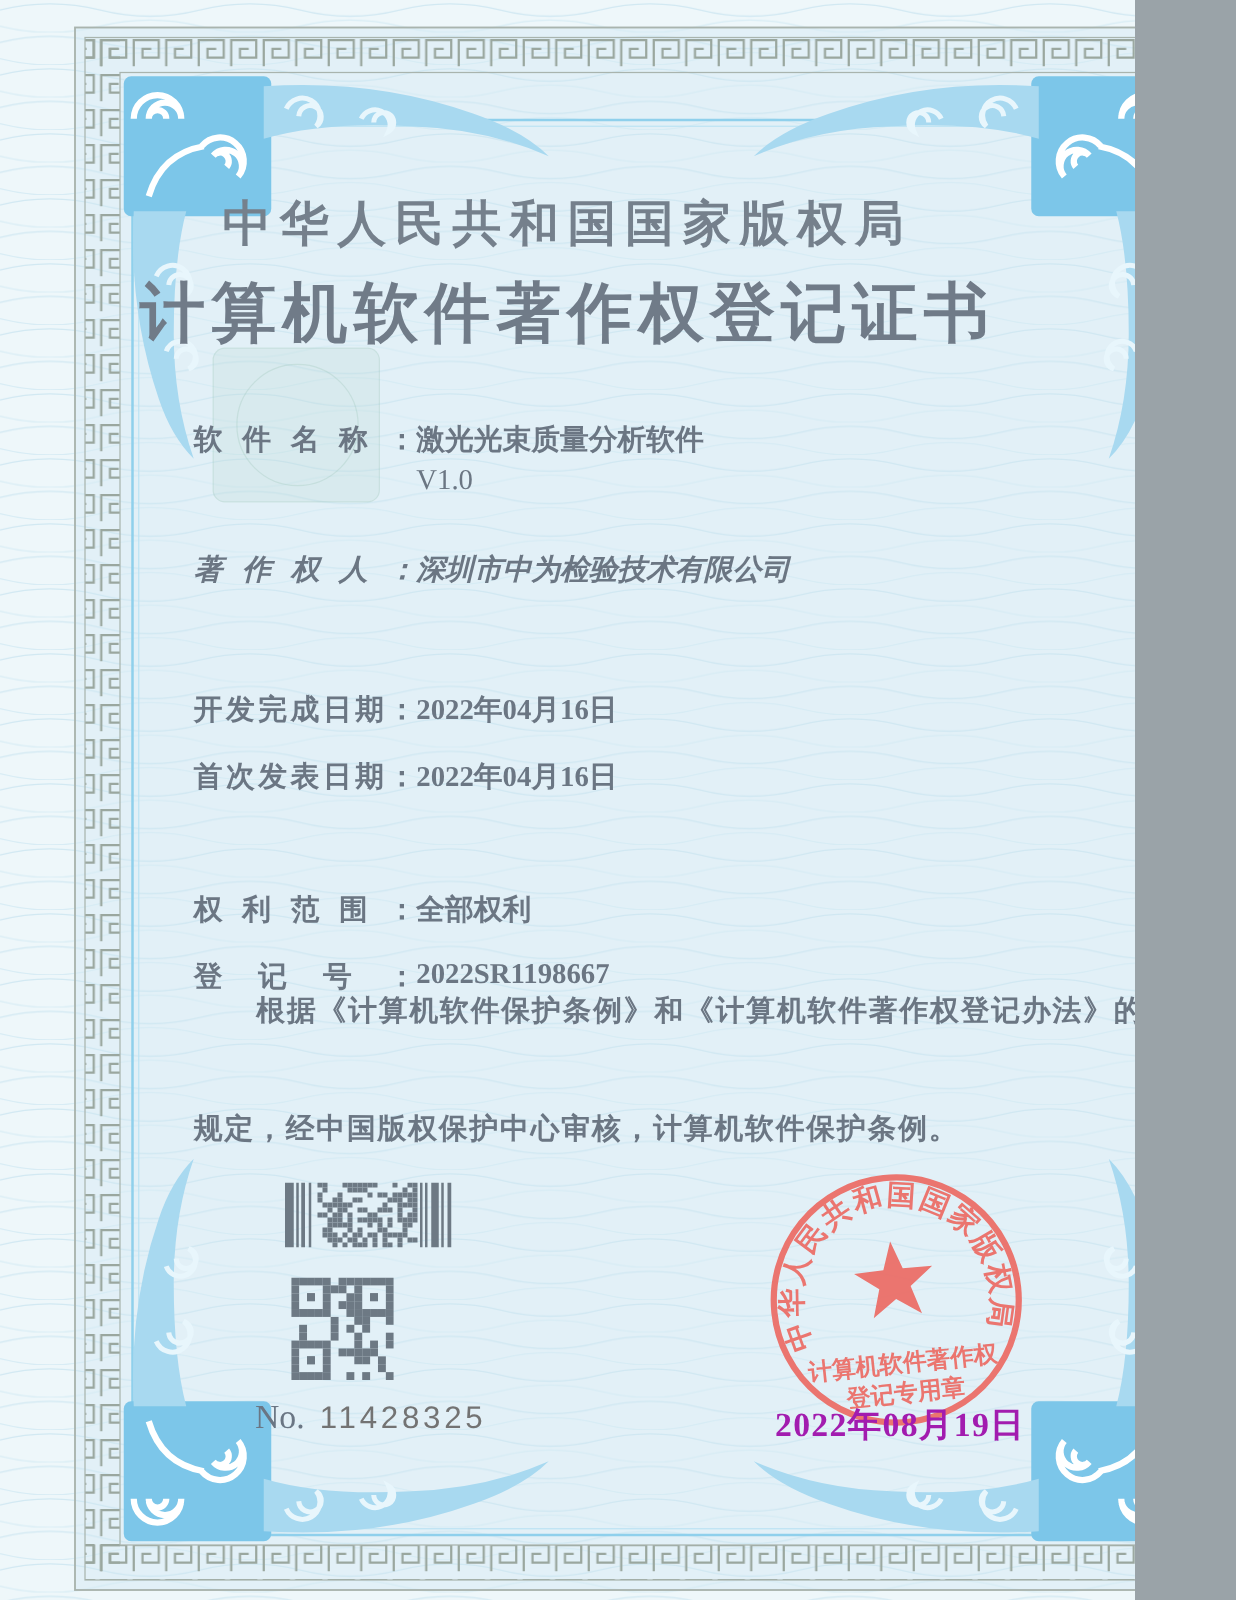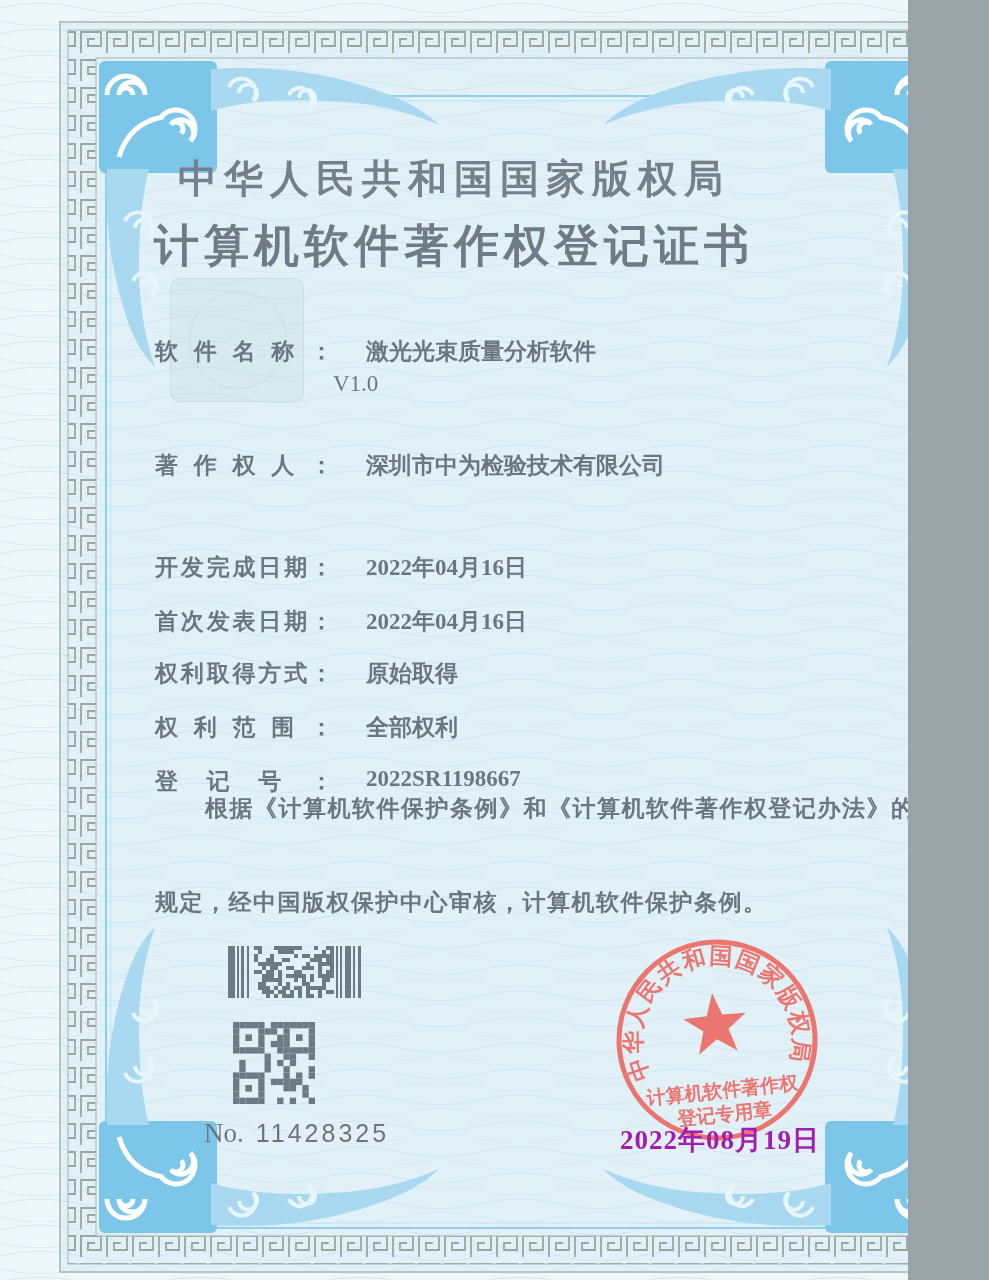--- a/index.html
+++ b/index.html
@@ -10,33 +10,33 @@
     color:#6b7683;
   }
   .bg-svg{position:absolute;left:0;top:0;width:989px;height:1280px;}
   .abs{position:absolute;}
   .authority{
     left:0;right:0;top:152px;text-align:center;
     font-size:39px;font-weight:700;letter-spacing:7px;color:#75808c;
   }
   .cert-title{
     left:0;right:0;top:216px;text-align:center;
-    font-size:45px;font-weight:700;letter-spacing:5px;color:#707b88;
+    font-size:52px;font-weight:700;letter-spacing:5px;color:#707b88;
   }
   .cert-no{left:628px;top:288px;font-size:21px;font-weight:700;white-space:nowrap;}
   .cert-no .val{margin-left:18px;}
   .field-row{left:155px;font-size:23px;font-weight:700;white-space:nowrap;}
   .field-label{
     display:inline-block;width:178px;
     text-align:justify;text-align-last:justify;
     vertical-align:top;
   }
-  .field-value{display:inline-block;vertical-align:top;margin-left:33px;}
+  .field-value{display:inline-block;vertical-align:top;}
   .row-0{top:336px;} .row-0b{left:333px;top:371px;font-size:23px;font-weight:400;}
-  .row-1{top:450px;} .row-2{top:552px;} .row-3{top:606px;}
+  .row-1{top:440px;font-style:italic;} .row-2{top:552px;} .row-3{top:606px;}
   .row-4{top:658px;} .row-5{top:712px;} .row-6{top:766px;}
   .statement{left:155px;width:740px;font-size:23px;font-weight:700;letter-spacing:1.5px;white-space:nowrap;}
   .st-1{top:793px;text-indent:50px;}
   .st-2{top:887px;}
   .watermark{
     left:170px;top:278px;width:132px;height:122px;border-radius:10px;
     background:rgba(165,205,190,0.16);border:1px solid rgba(150,195,180,0.25);
   }
   .watermark .wm-circle{
     position:absolute;left:18px;top:12px;width:96px;height:96px;border-radius:50%;
@@ -120,23 +120,20 @@
   <div class="abs row-0b">V1.0</div>
 
   <div class="abs field-row row-1">
     <span class="field-label">著作权人：</span><span class="field-value">深圳市中为检验技术有限公司</span>
   </div>
   <div class="abs field-row row-2">
     <span class="field-label">开发完成日期：</span><span class="field-value">2022年04月16日</span>
   </div>
   <div class="abs field-row row-3">
     <span class="field-label">首次发表日期：</span><span class="field-value">2022年04月16日</span>
-  </div>
-  <div class="abs field-row row-4">
-    <span class="field-label">权利取得方式：</span><span class="field-value">原始取得</span>
   </div>
   <div class="abs field-row row-5">
     <span class="field-label">权利范围：</span><span class="field-value">全部权利</span>
   </div>
   <div class="abs field-row row-6">
     <span class="field-label">登记号：</span><span class="field-value">2022SR1198667</span>
   </div>
 
   <div class="abs statement st-1">根据《计算机软件保护条例》和《计算机软件著作权登记办法》的</div>
   <div class="abs statement st-2">规定，经中国版权保护中心审核，计算机软件保护条例。</div>

